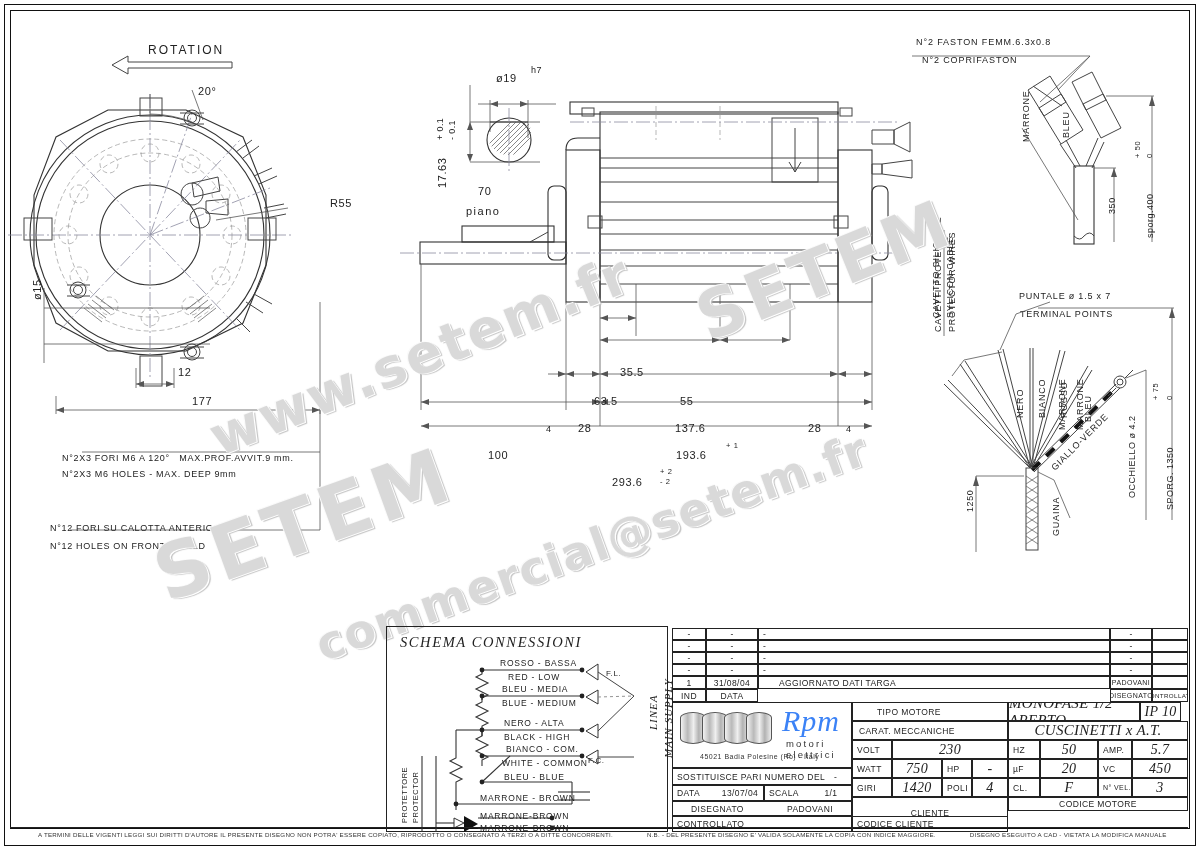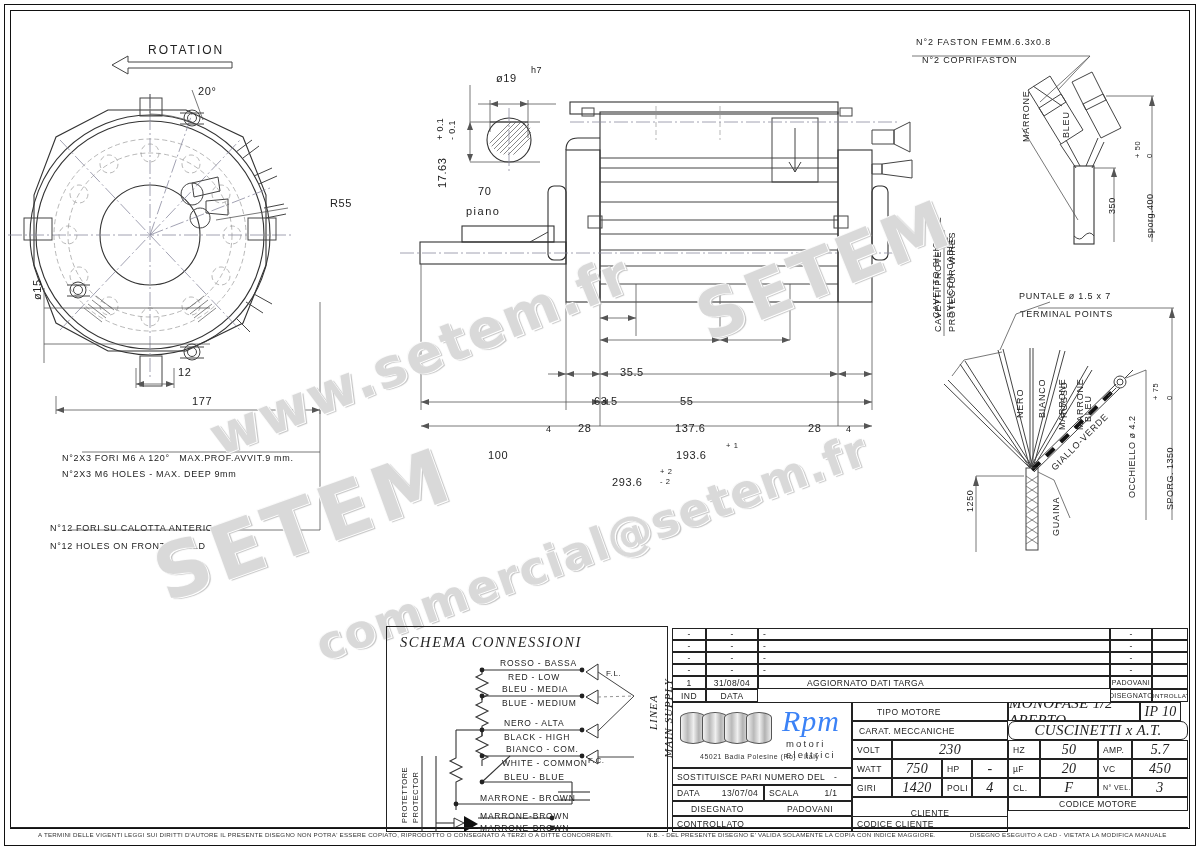--- a/index.html
+++ b/index.html
@@ -604,37 +604,37 @@
     <div class="cell ct dashc" style="left:480px;top:24px;width:36px;height:12px;"></div>
 
     <div class="cell ct dashc" style="left:0;top:36px;width:34px;height:12px;">-</div>
     <div class="cell ct dashc" style="left:34px;top:36px;width:52px;height:12px;">-</div>
     <div class="cell cl2 dashc" style="left:86px;top:36px;width:352px;height:12px;">-</div>
     <div class="cell ct dashc" style="left:438px;top:36px;width:42px;height:12px;">-</div>
     <div class="cell ct dashc" style="left:480px;top:36px;width:36px;height:12px;"></div>
 
     <div class="cell ct" style="left:0;top:48px;width:34px;height:13px;">1</div>
     <div class="cell ct" style="left:34px;top:48px;width:52px;height:13px;">31/08/04</div>
-    <div class="cell cl2" style="left:86px;top:48px;width:352px;height:13px;padding-left:48px;text-align:center;">AGGIORNATO DATI TARGA</div>
+    <div class="cell cl2" style="left:86px;top:48px;width:352px;height:13px;padding-left:20px;text-align:center;">AGGIORNATO DATI TARGA</div>
     <div class="cell ct" style="left:438px;top:48px;width:42px;height:13px;font-size:7px;">PADOVANI</div>
     <div class="cell ct" style="left:480px;top:48px;width:36px;height:13px;"></div>
 
     <div class="cell ct" style="left:0;top:61px;width:34px;height:13px;">IND</div>
     <div class="cell ct" style="left:34px;top:61px;width:52px;height:13px;">DATA</div>
     <div class="cell ct" style="left:438px;top:61px;width:42px;height:13px;font-size:7px;">DISEGNATO</div>
     <div class="cell ct" style="left:480px;top:61px;width:36px;height:13px;font-size:6.2px;">CONTROLLATO</div>
 
     <div class="cell" style="left:0;top:74px;width:180px;height:66px;"></div>
 
     <div class="cell cl2" style="left:180px;top:74px;width:156px;height:19px;padding-left:24px;">TIPO MOTORE</div>
     <div class="cell ct val big" style="left:336px;top:74px;width:132px;height:19px;">MONOFASE 1/2 APERTO</div>
     <div class="cell ct val" style="left:468px;top:74px;width:41px;height:19px;">IP 10</div>
 
     <div class="cell cl2" style="left:180px;top:93px;width:156px;height:19px;padding-left:6px;">CARAT. MECCANICHE</div>
-    <div class="cell ct val big" style="left:336px;top:93px;width:180px;height:19px;border-radius:7px;">CUSCINETTI x A.T.</div>
+    <div class="cell ct val big" style="left:336px;top:93px;width:180px;height:19px;">CUSCINETTI x A.T.</div>
 
     <div class="cell cl2" style="left:180px;top:112px;width:40px;height:19px;">VOLT</div>
     <div class="cell ct val" style="left:220px;top:112px;width:116px;height:19px;">230</div>
     <div class="cell cl2" style="left:336px;top:112px;width:32px;height:19px;">HZ</div>
     <div class="cell ct val" style="left:368px;top:112px;width:58px;height:19px;">50</div>
     <div class="cell cl2" style="left:426px;top:112px;width:34px;height:19px;">AMP.</div>
     <div class="cell ct val" style="left:460px;top:112px;width:56px;height:19px;">5.7</div>
 
     <div class="cell cl2" style="left:180px;top:131px;width:40px;height:19px;">WATT</div>
     <div class="cell ct val" style="left:220px;top:131px;width:50px;height:19px;">750</div>

